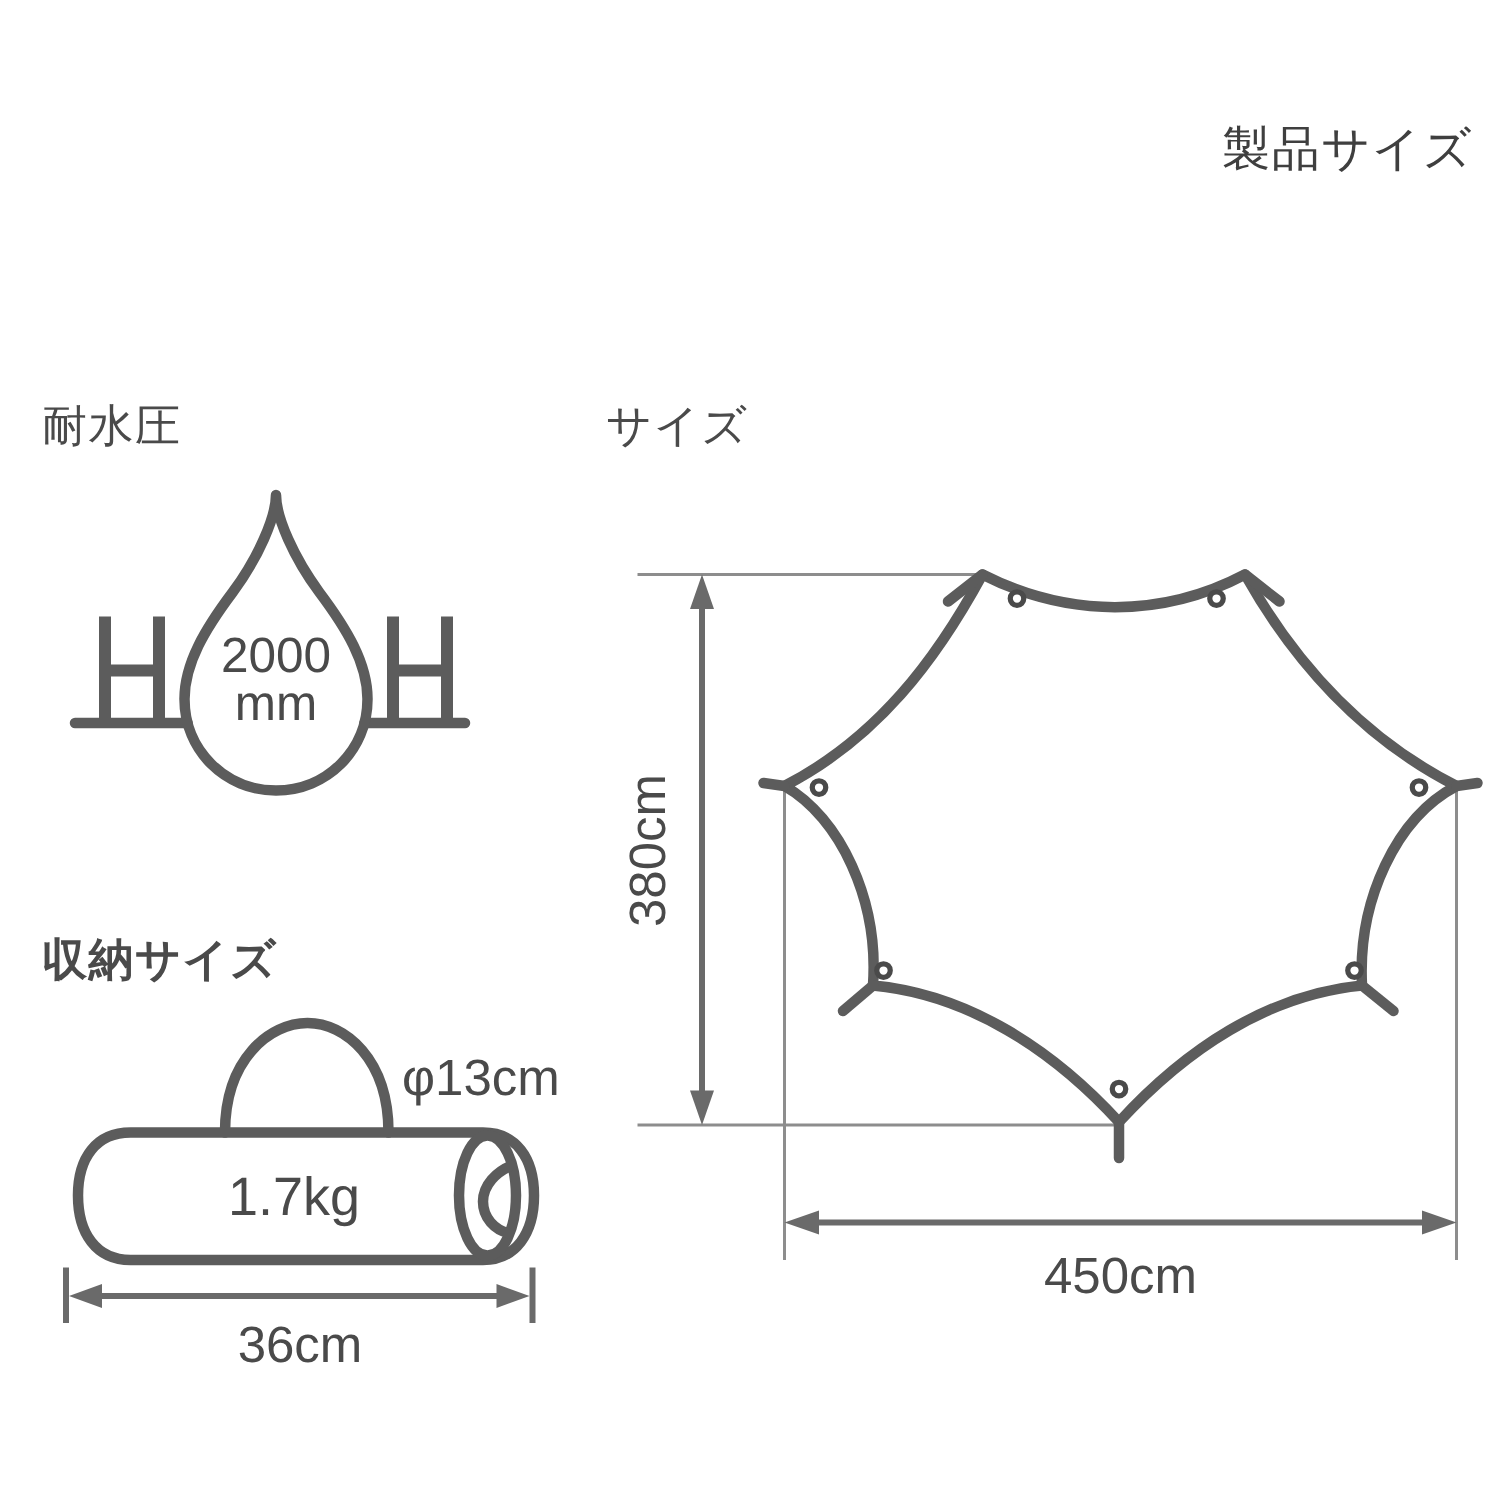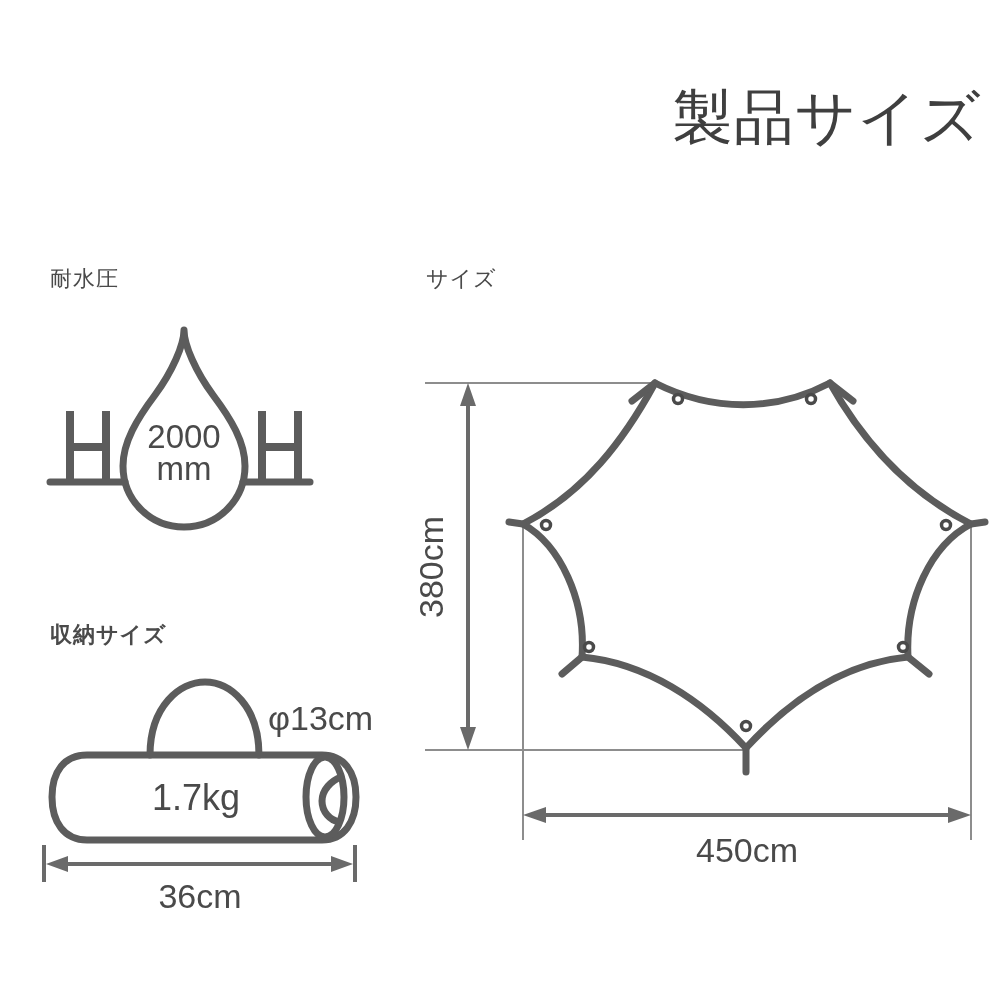--- a/index.html
+++ b/index.html
@@ -20,33 +20,32 @@
     position: absolute;
     inset: 0;
     width: 1000px;
     height: 1000px;
   }
 
   .page-title {
     position: absolute;
     right: 18px;
     top: 78px;
-    font-size: 60px;
+    font-size: 32px;
     letter-spacing: 1px;
     color: #3f3f3f;
     white-space: nowrap;
   }
 
   .section-label {
     position: absolute;
-    font-size: 22px;
+    font-size: 30px;
     color: #4a4a4a;
     letter-spacing: 1px;
     white-space: nowrap;
-    margin-left: 22px;
   }
   .label-waterproof { left: 28px; top: 264px; }
   .label-storage    { left: 28px; top: 620px; font-weight: bold; }
   .label-size       { left: 404px; top: 264px; }
 
   svg { display: block; overflow: visible; }
 
   .stroke-main {
     fill: none;
     stroke: #5c5c5c;

